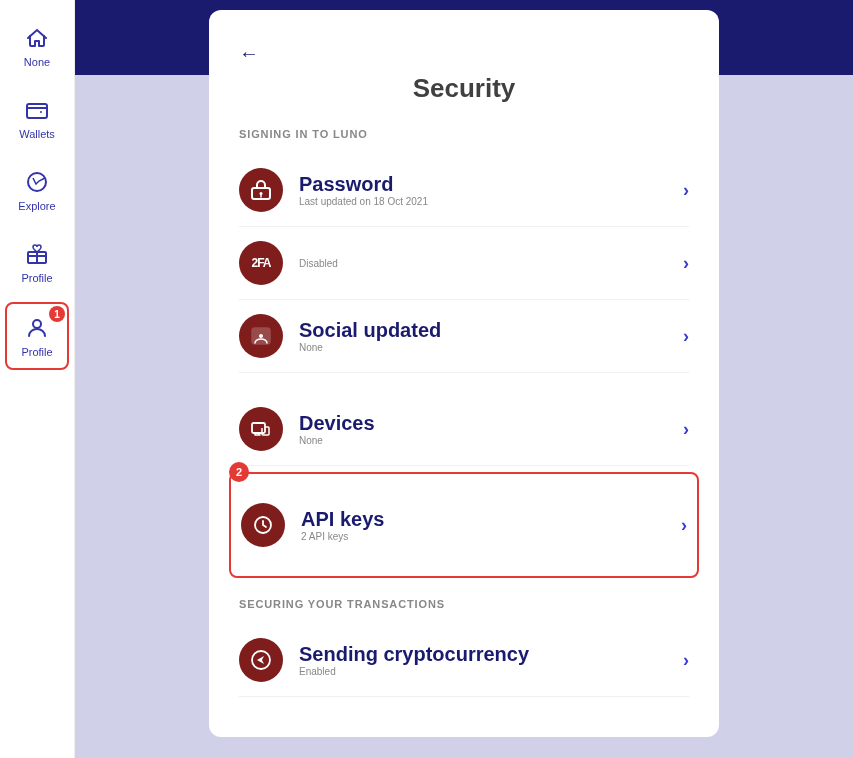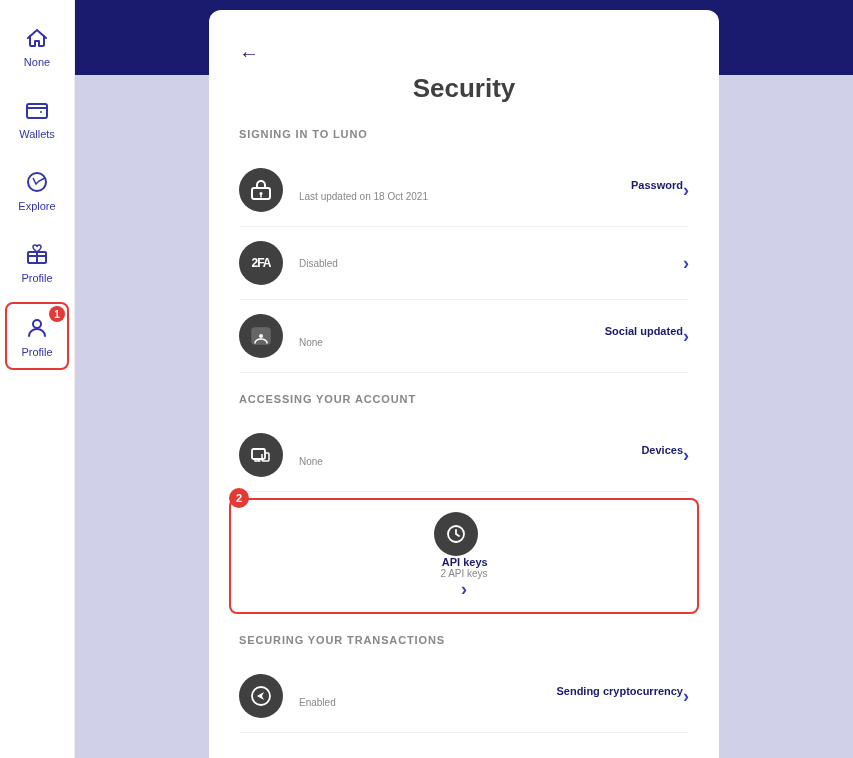--- a/index.html
+++ b/index.html
@@ -134,48 +134,46 @@
       align-items: center;
       padding: 14px 0;
       border-bottom: 1px solid #f0f0f0;
       cursor: pointer;
       position: relative;
     }
 
     .security-item.highlighted {
       border: 2px solid #e53935;
       border-radius: 8px;
-      padding: 12px 10px;
+      padding: 29px 10px;
       margin: 6px -10px;
-      flex-direction: column;
     }
 
     .item-icon-wrap {
       width: 44px;
       height: 44px;
       border-radius: 50%;
-      background: #404040;
+      background: #7f1d1d;
       display: flex;
       align-items: center;
       justify-content: center;
       color: #fff;
       font-size: 18px;
       flex-shrink: 0;
       margin-right: 16px;
     }
 
     .item-text {
       flex: 1;
     }
 
     .item-title {
-      font-size: 11px;
+      font-size: 20px;
       font-weight: 600;
       color: #1a1a6e;
-      text-align: right;
     }
 
     .item-subtitle {
       font-size: 10px;
       color: #888;
       margin-top: 0;
     }
 
     .arrow-icon {
       color: #3b3bcc;
@@ -296,21 +294,20 @@
         </div>
         <div class="item-text">
           <div class="item-title">Social updated</div>
           <div class="item-subtitle">None</div>
         </div>
         <span class="arrow-icon">›</span>
       </div>
     </div>
 
     <div class="section-gap">
-      <div class="section-header">ACCESSING YOUR ACCOUNT</div>
 
       <div class="security-item">
         <div class="item-icon-wrap">
           <svg width="22" height="22" viewBox="0 0 22 22" fill="none">
             <rect x="2" y="5" width="13" height="10" rx="1.5" stroke="white" stroke-width="1.8"></rect>
             <path d="M15 9h3a1 1 0 011 1v6a1 1 0 01-1 1h-5a1 1 0 01-1-1v-6" stroke="white" stroke-width="1.5"></path>
             <path d="M5 15v2M9 15v2M6 17h4" stroke="white" stroke-width="1.5" stroke-linecap="round"></path>
           </svg>
         </div>
         <div class="item-text">

